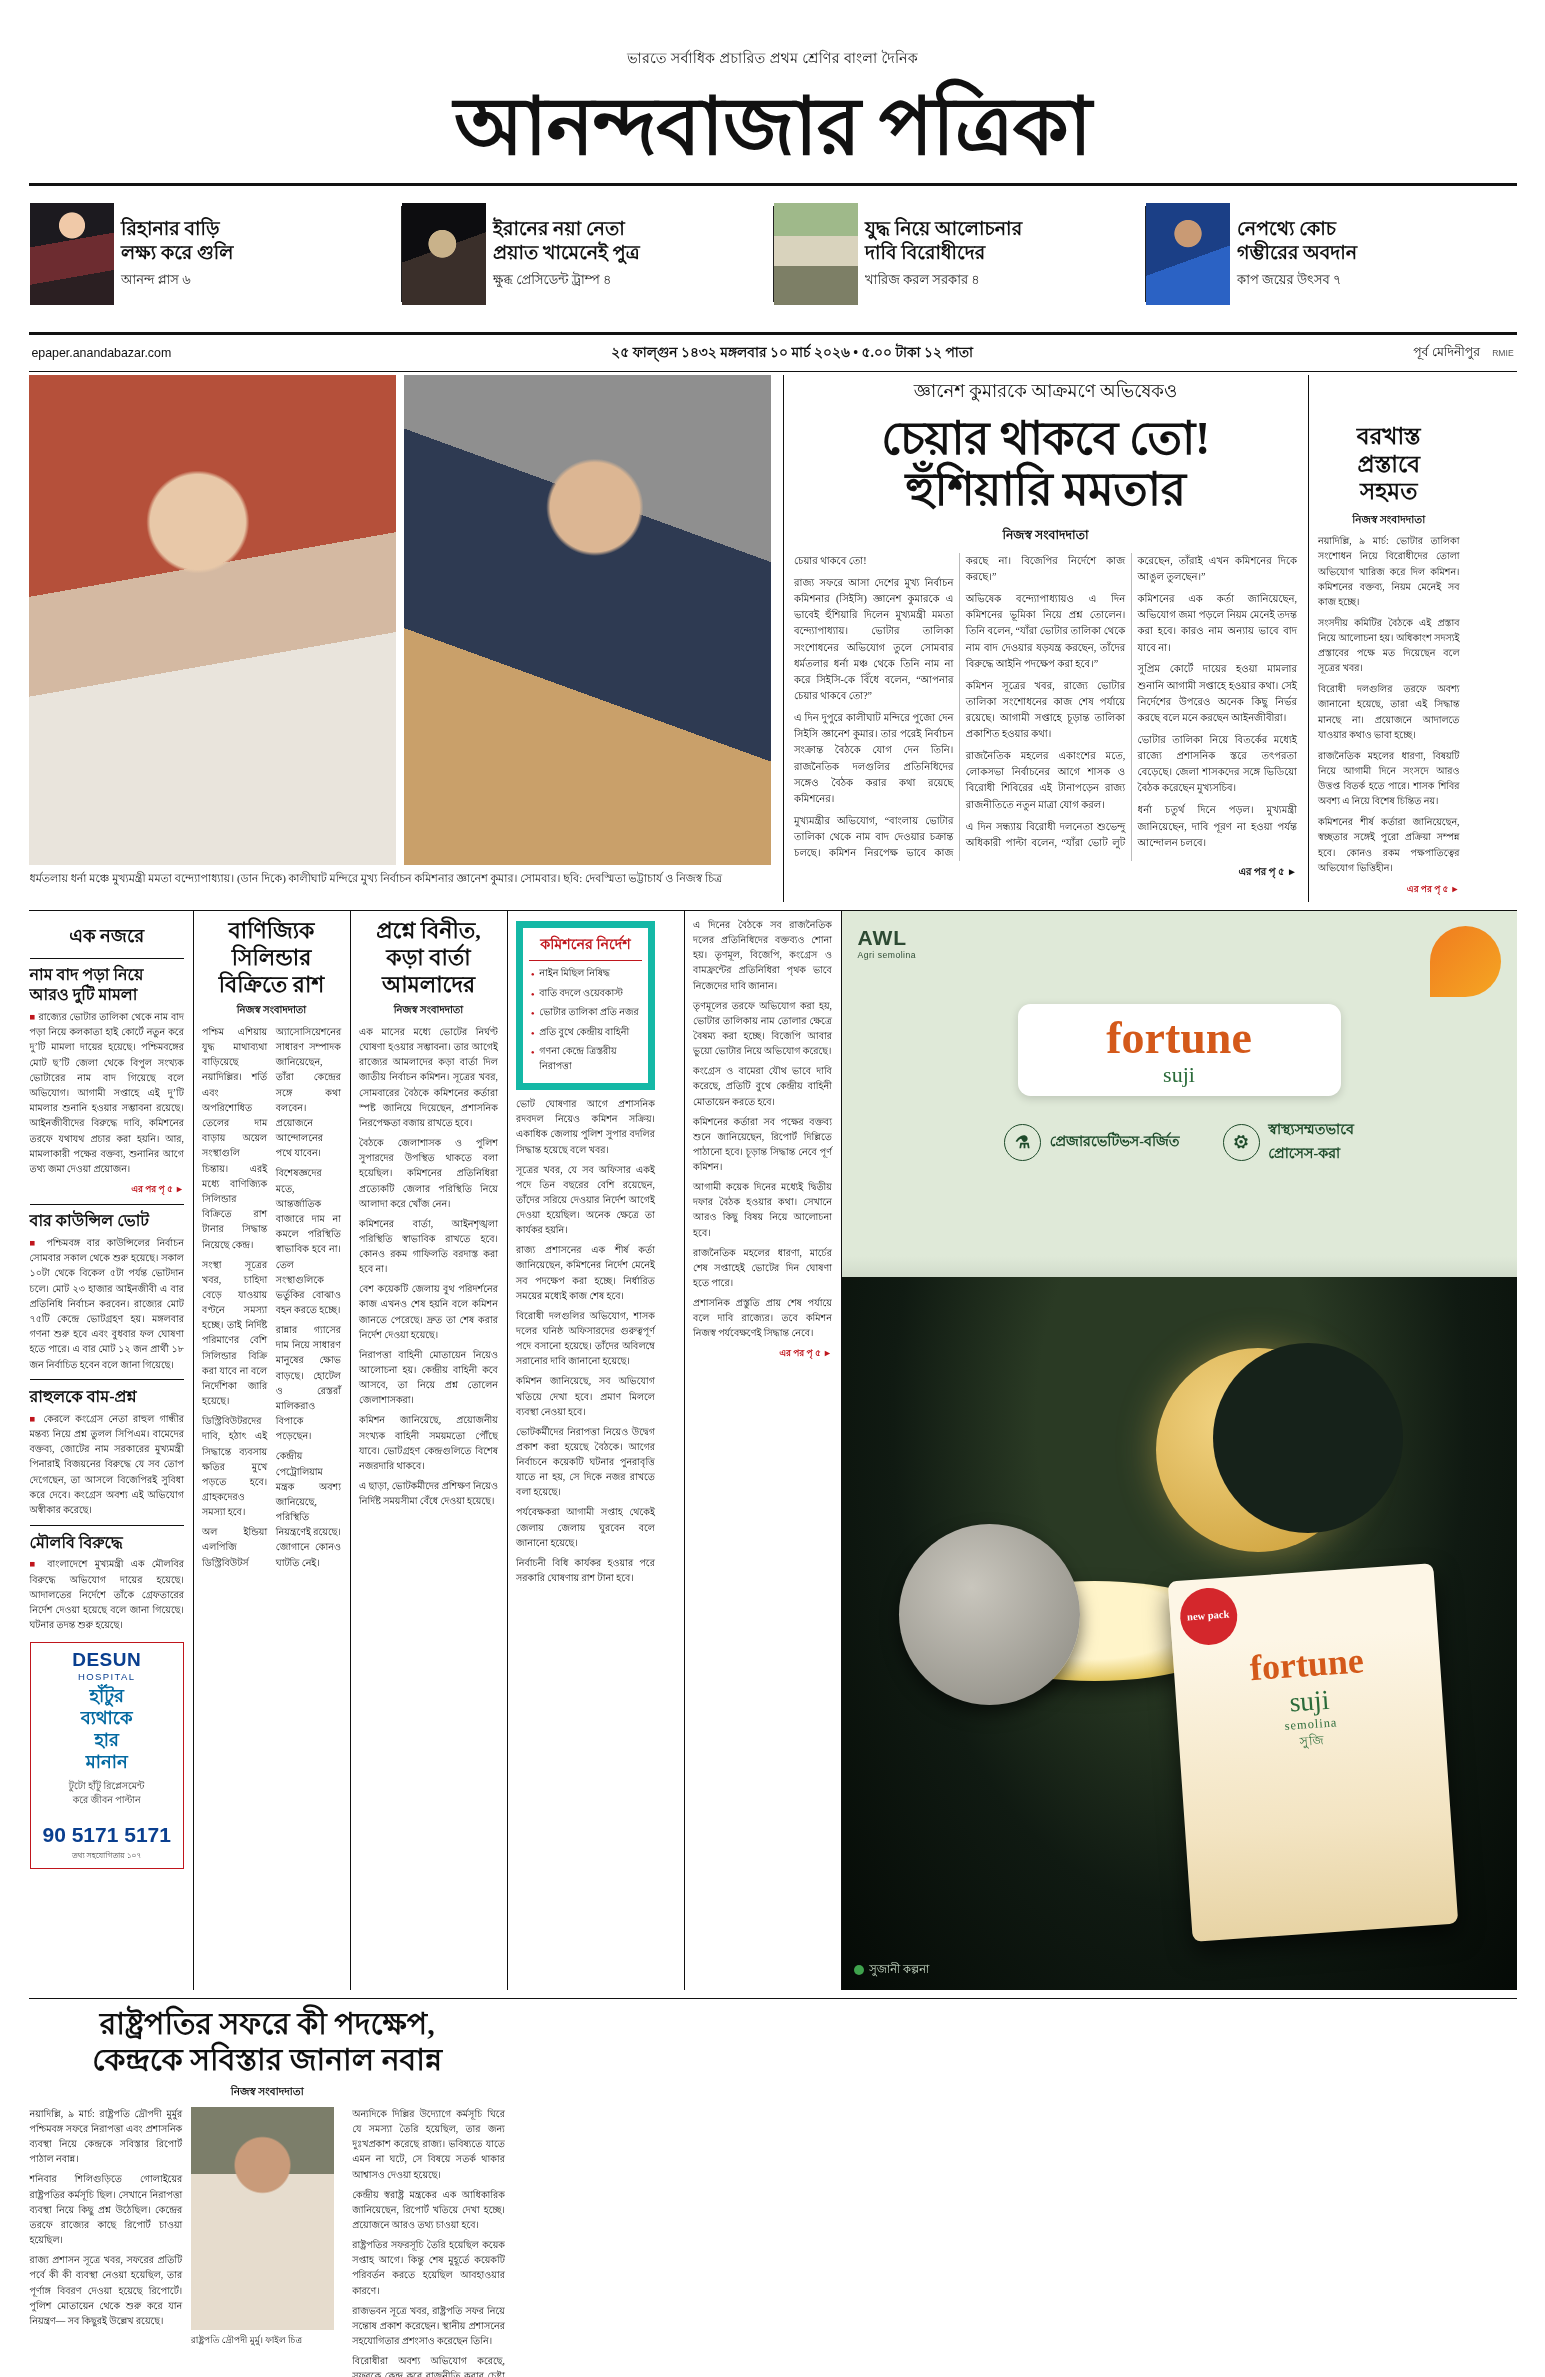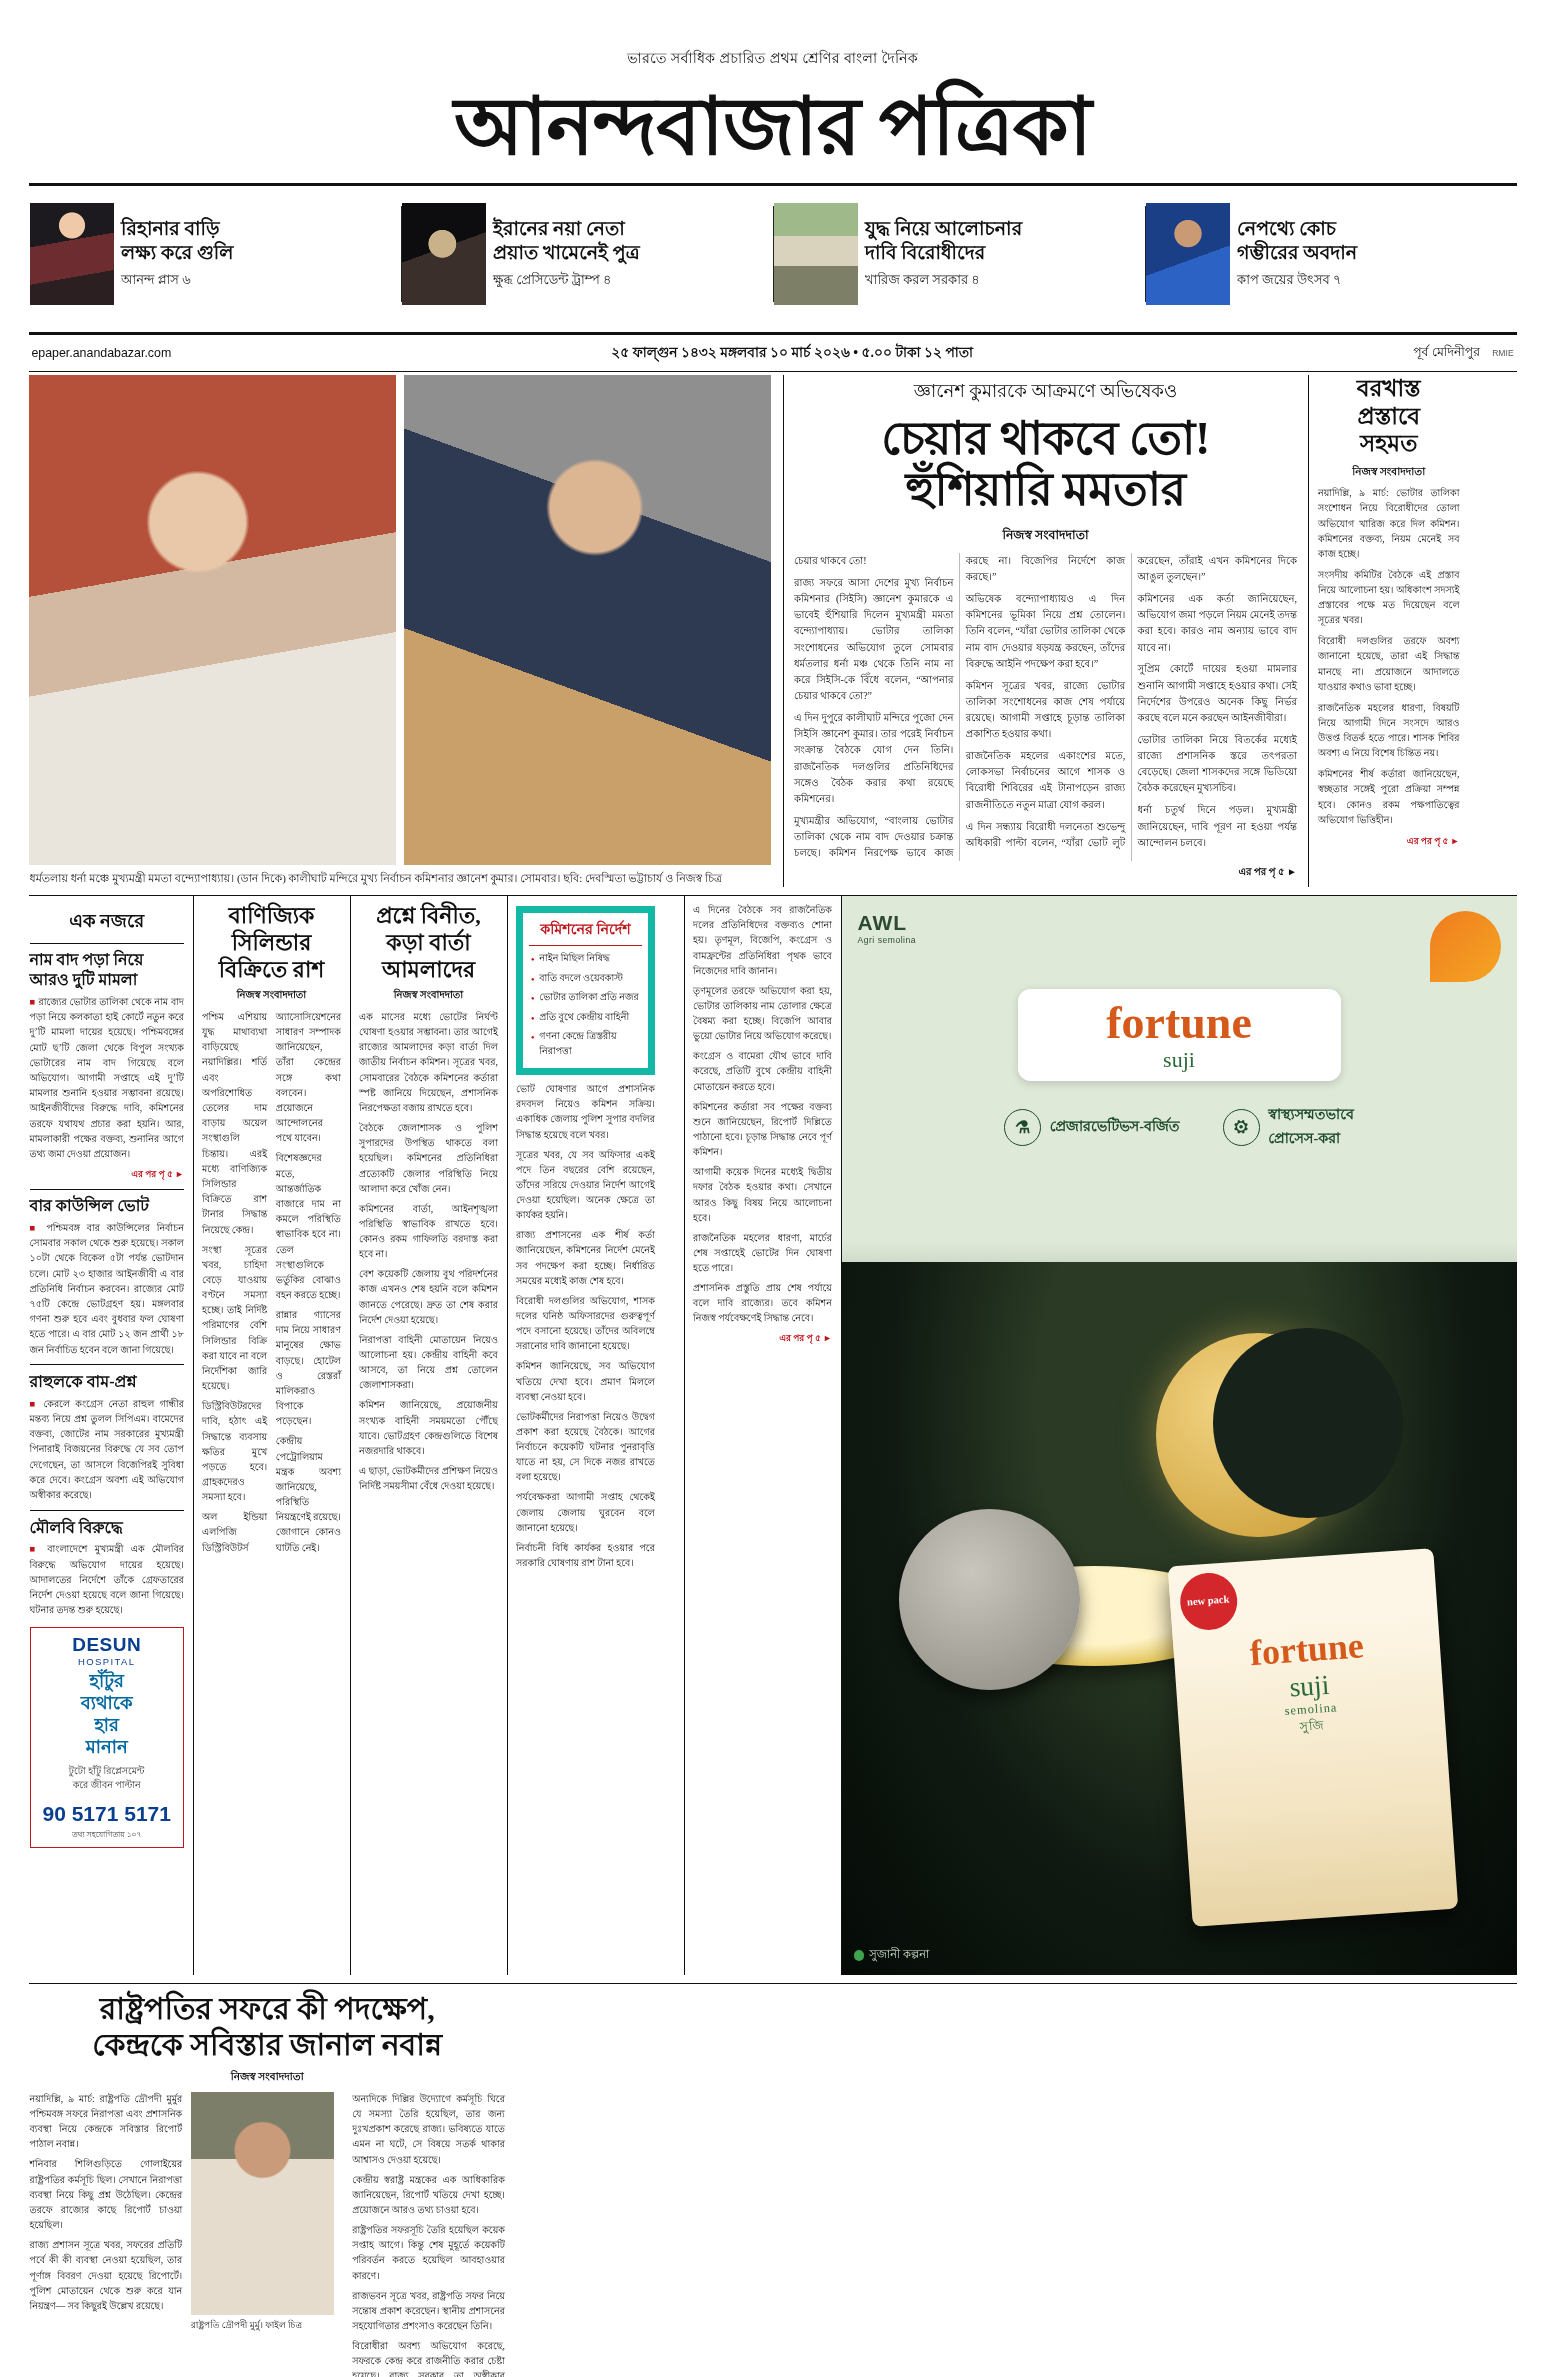--- a/index.html
+++ b/index.html
@@ -95,21 +95,21 @@
   .lead-head {
     font-size:46px; font-weight:700; line-height:1.12; text-align:center;
     letter-spacing:-0.5px; margin-bottom:10.5px;
   }
   .byline { font-size:12.4px; font-weight:700; text-align:center; margin-bottom:6.7px; }
   .lead-body { column-count:3; column-gap:12.4px; column-rule:0.5px solid #bbb;
                font-size:10px; line-height:1.62; text-align:justify; }
   .lead-body p { margin:0 0 5.7px; }
   .jump { font-size:10px; font-weight:700; text-align:right; margin-top:2.9px; }
 
-  .right-head { font-size:23px; font-weight:700; line-height:1.2; text-align:center; }
+  .right-head { font-size:23px; font-weight:700; line-height:1.2; text-align:center;margin-top:48px; }
   .right-byline { font-size:10.5px; font-weight:700; text-align:center; margin:5.7px 0 5.7px; }
   .right-body { font-size:9.5px; line-height:1.6; text-align:justify; }
   .right-body p { margin:0 0 5.7px; }
 
   
   .lower { display:flex; margin-top:8.6px; border-top:1.9px solid #111; }
   .lw-col { padding:6.7px 8.6px; }
   .c1 { width:164px; flex:0 0 164px; padding-left:1px; }
   .c2 { width:157px; flex:0 0 157px; border-left:1px solid #111; }
   .c3 { width:157px; flex:0 0 157px; border-left:1px solid #111; }
@@ -139,21 +139,21 @@
   .directive-list { list-style:none; margin:0; padding:0; font-size:9.5px; line-height:1.55; }
   .directive-list li { margin-bottom:4.8px; padding-left:10.5px; position:relative; }
   .directive-list li::before { content:"•"; position:absolute; left:1.9px; color:#c0161d; font-size:11.4px; }
 
   
   .desun-ad { border:1.4px solid #c0161d; margin-top:8.6px; padding:5.7px 4.8px; text-align:center; }
   .desun-logo { font-family:"Liberation Sans", sans-serif; font-size:19px; font-weight:700; color:#0a3f8f; letter-spacing:0.5px; }
   .desun-sub { font-family:"Liberation Sans", sans-serif; font-size:9.5px; color:#0a3f8f; letter-spacing:1.4px; }
   .desun-head { font-size:18px; font-weight:700; color:#0369a1; line-height:1.22; margin-top:4.8px; }
   .desun-text { font-size:9.5px; color:#333; margin-top:4.8px; line-height:1.5; }
-  .desun-phone { font-size:21px; font-weight:700; color:#0a3f8f; margin-top:9px; font-family:"Liberation Sans", sans-serif; }
+  .desun-phone { font-size:21px; font-weight:700; color:#0a3f8f; margin-top:15px; font-family:"Liberation Sans", sans-serif; }
   .desun-foot { font-size:7.6px; color:#444; margin-top:2.9px; }
 
   
   .bottom { display:flex; margin-top:7.6px; border-top:1.4px solid #111; }
   .bot-left { width:485px; flex:0 0 485px; padding:6.7px 8.6px 0 1px; }
   .bot-head { font-size:30px; font-weight:700; line-height:1.2; text-align:center; }
   .bot-byline { font-size:10.5px; font-weight:700; text-align:center; margin:6.7px 0 5.7px; }
   .bot-grid { display:flex; gap:8.6px; }
   .bot-col { flex:1; font-size:9.5px; line-height:1.6; text-align:justify; }
   .bot-col p { margin:0 0 4.8px; }

